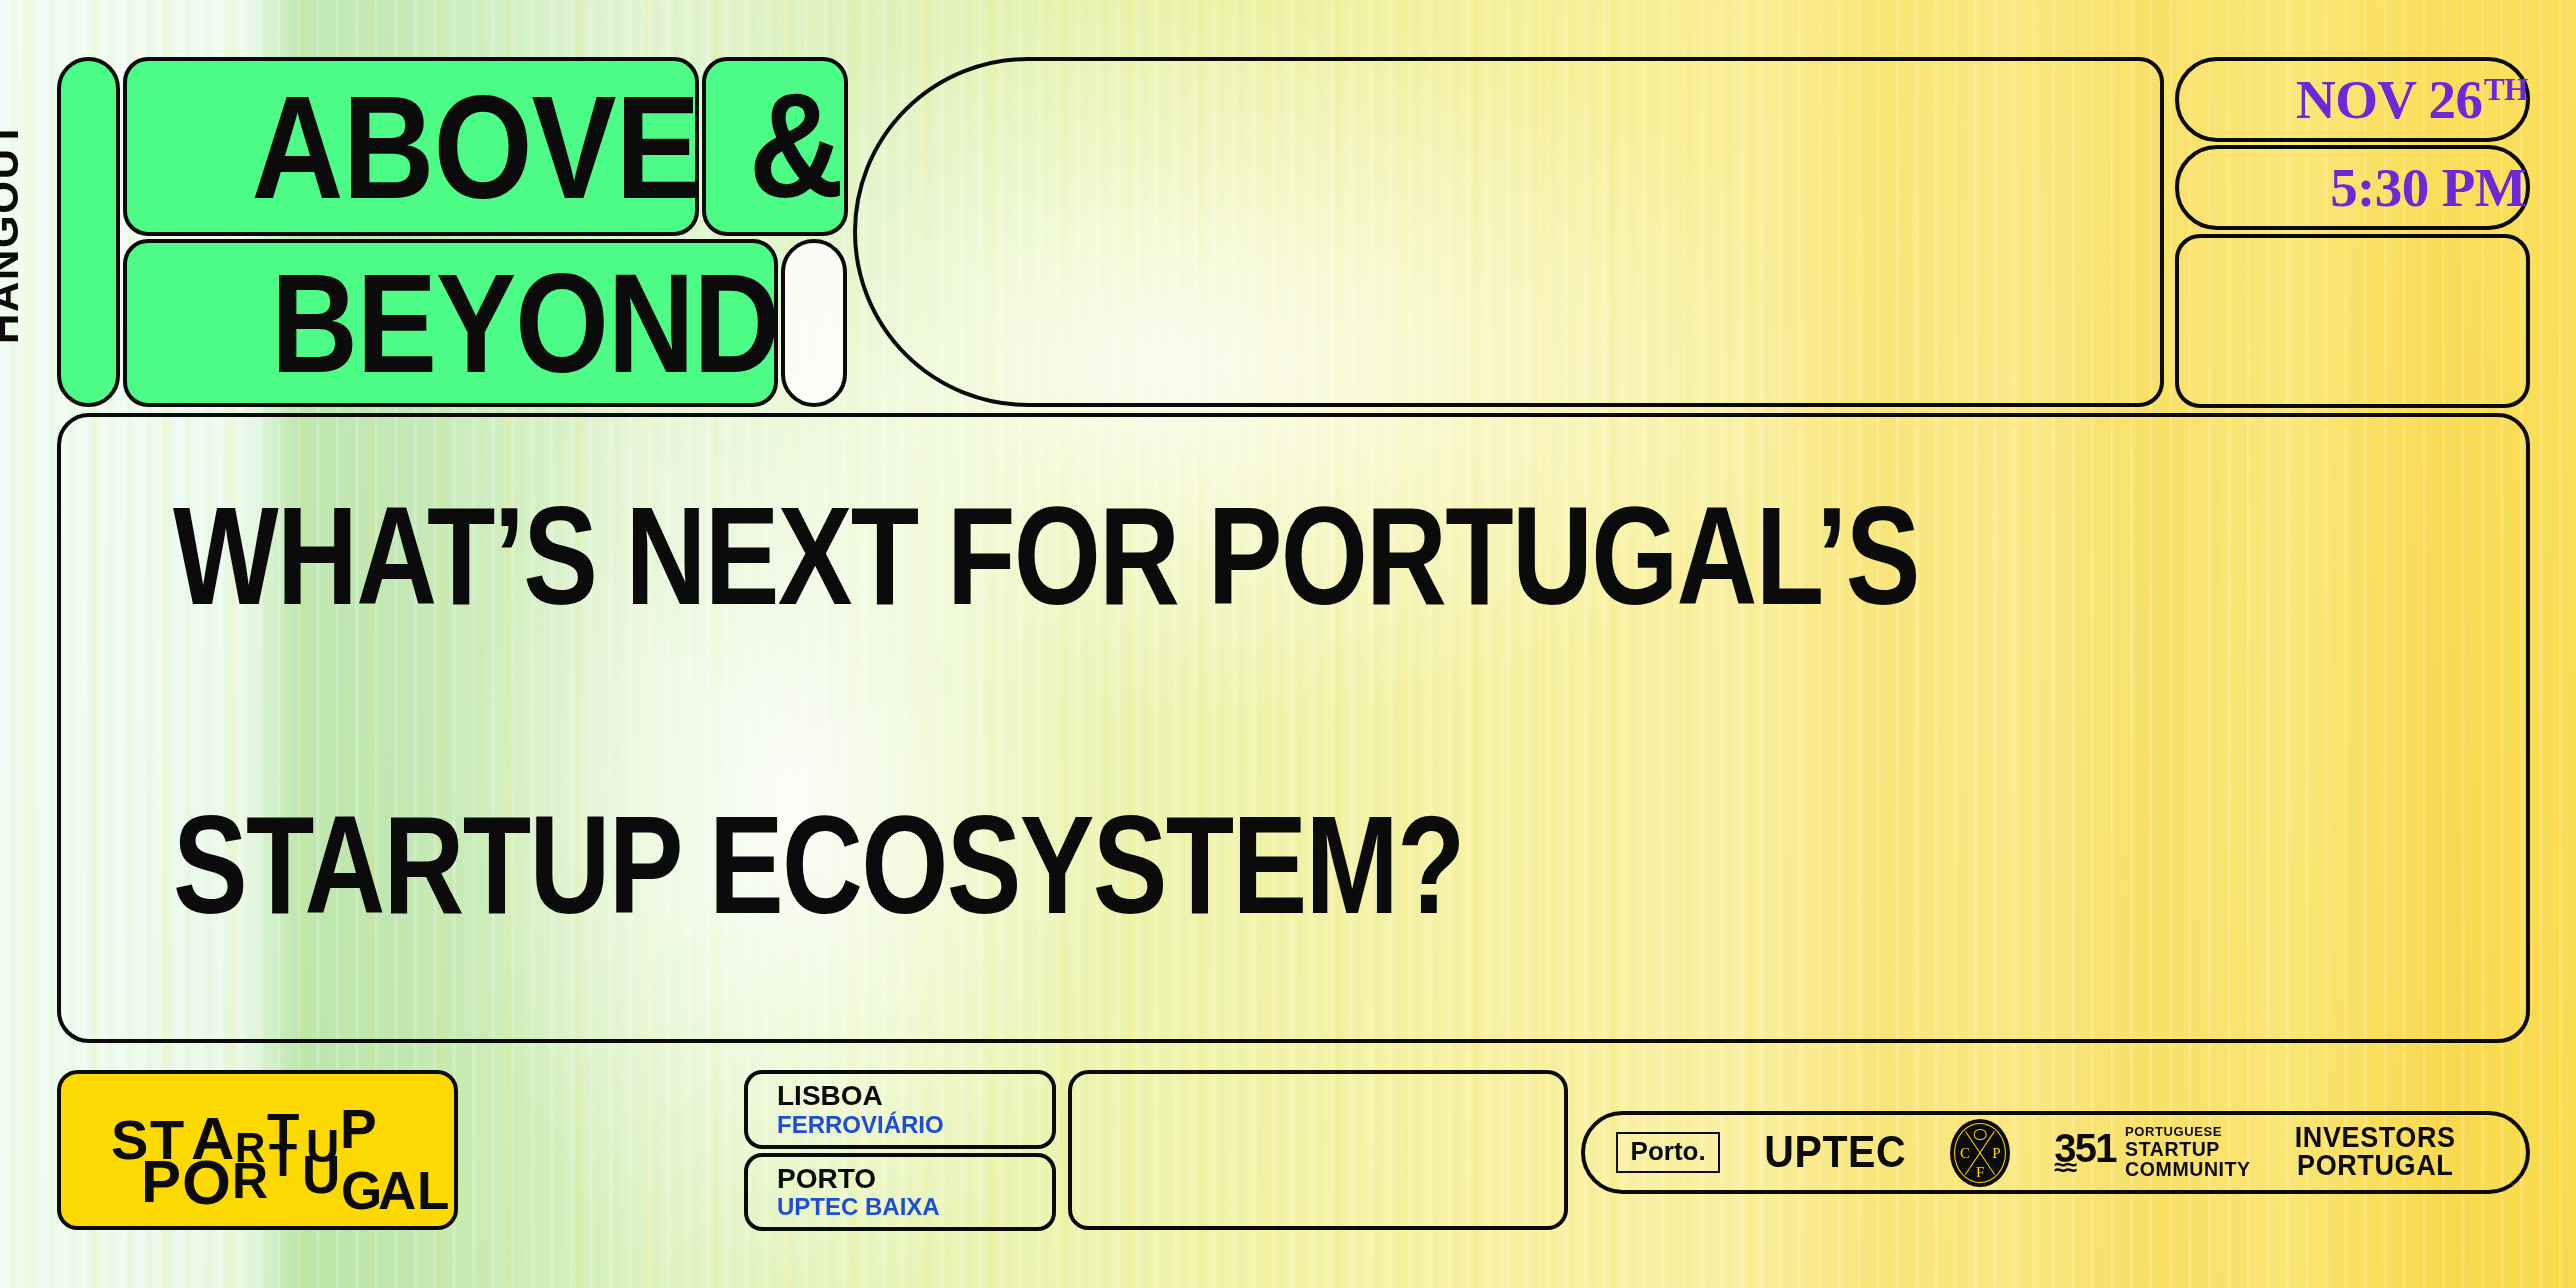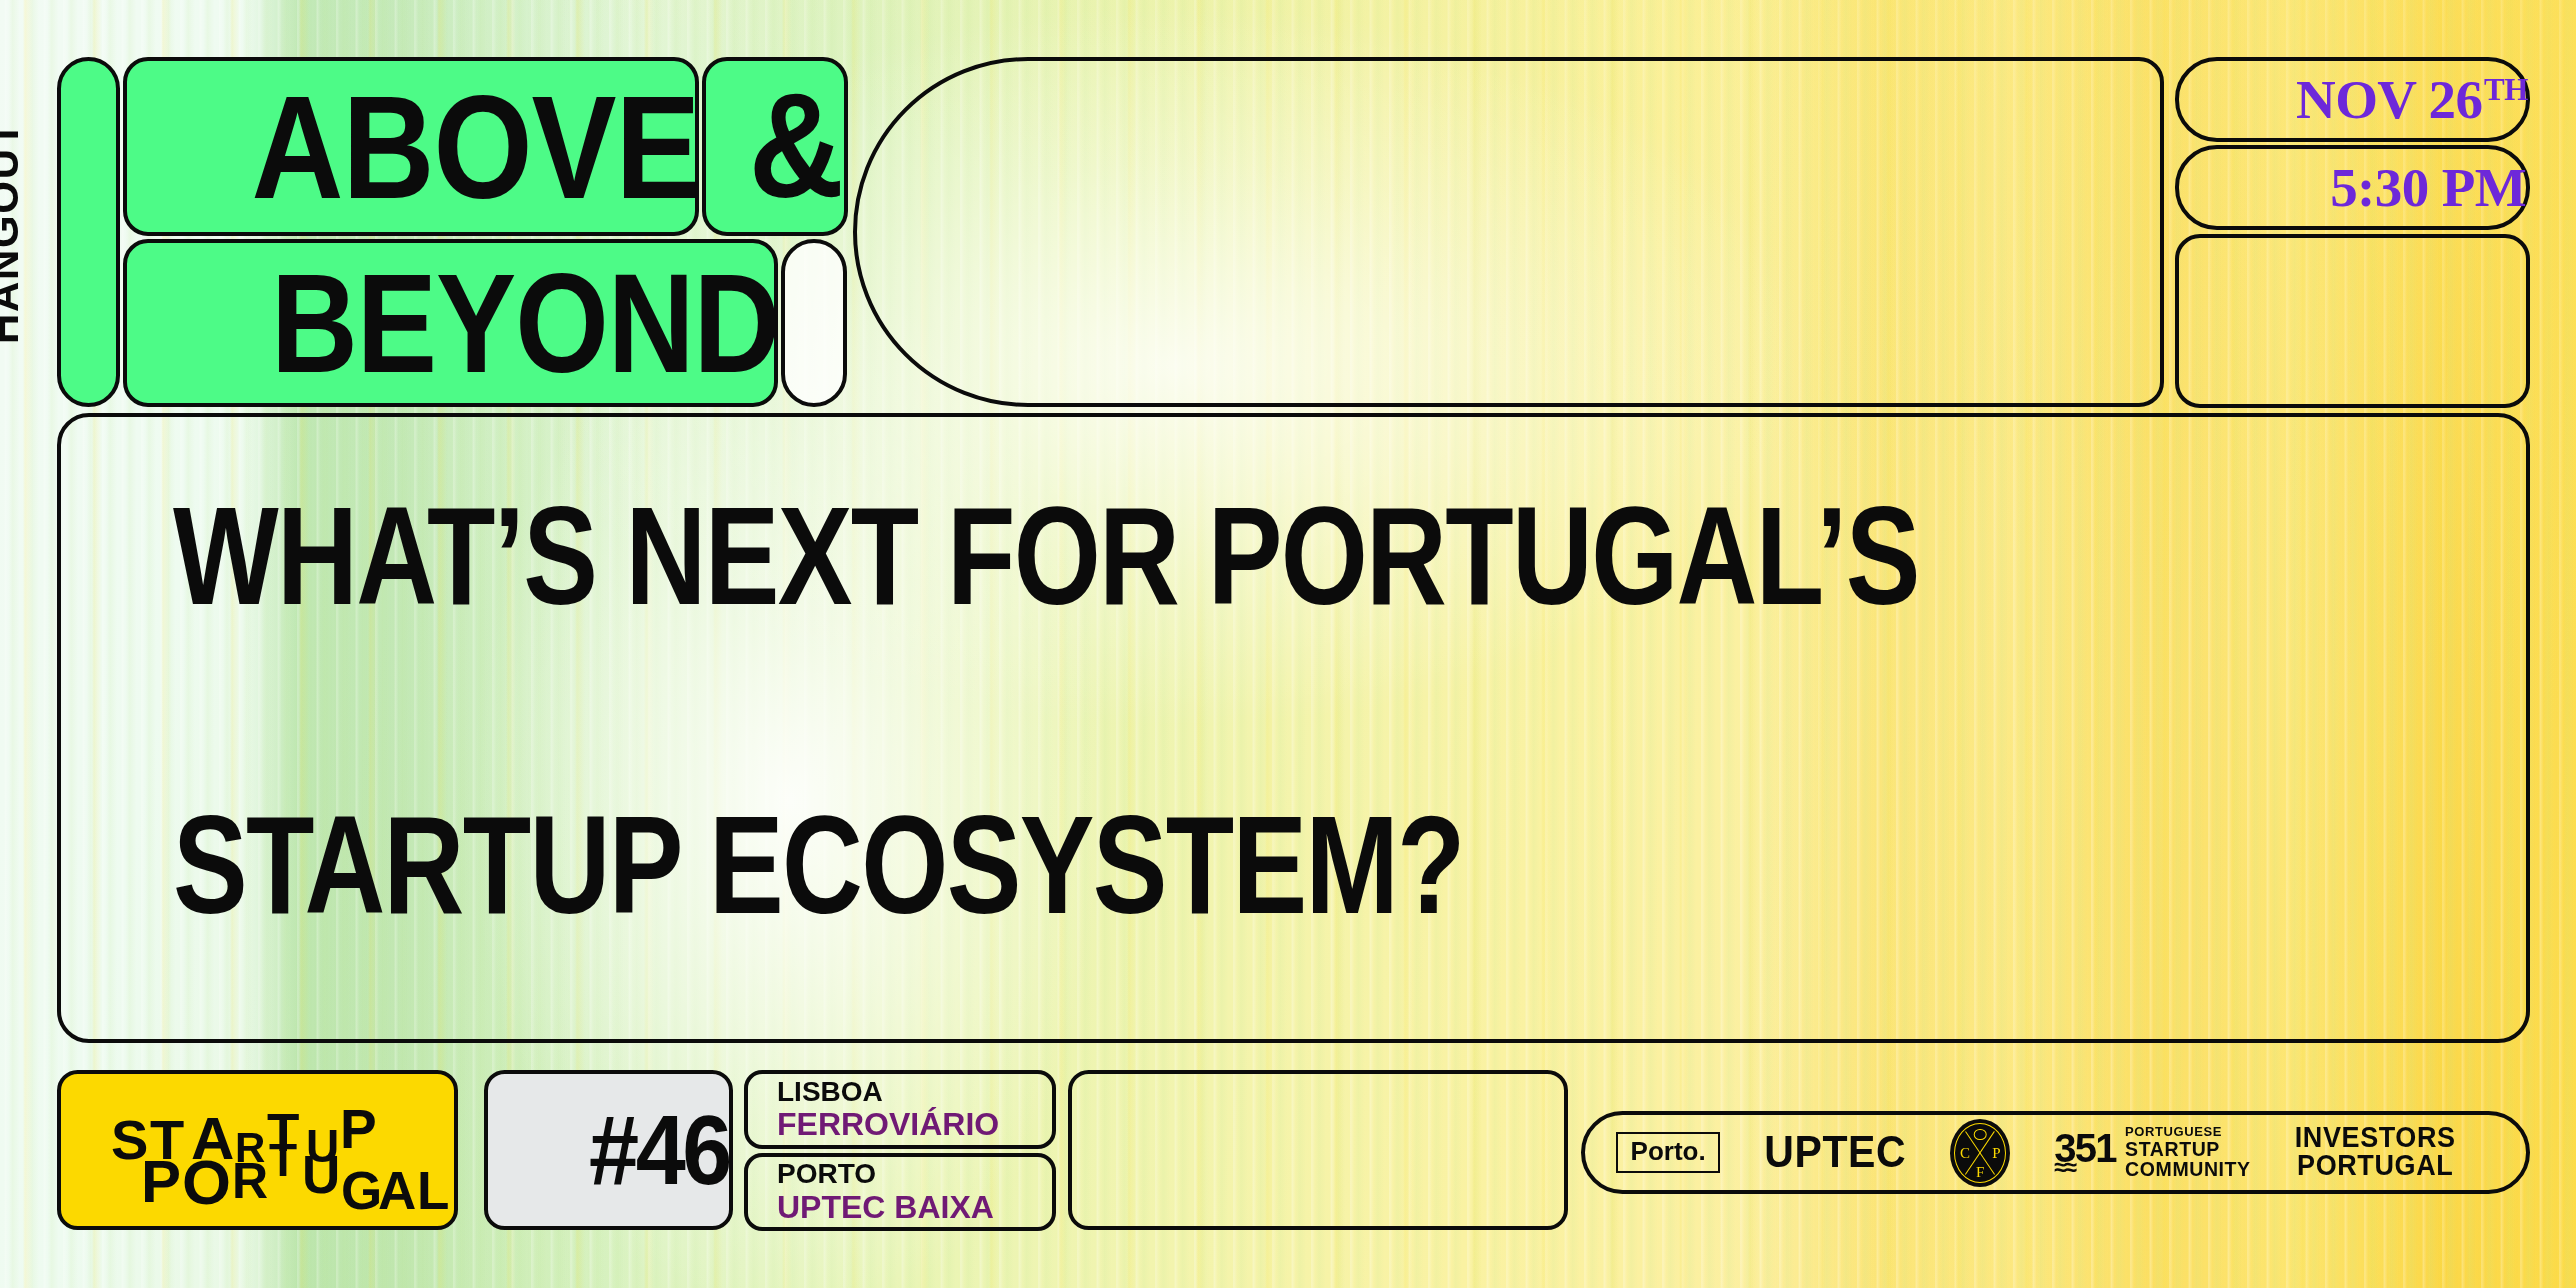--- a/index.html
+++ b/index.html
@@ -264,21 +264,21 @@
   .venue-inner {
     width:100%; height:100%;
     display:flex; flex-direction:column; justify-content:center;
     padding-left:29px;
   }
   .venue-city {
     font-weight:800; font-size:28px; color:#0b0b0b;
     letter-spacing:0px; line-height:1.12;
   }
   .venue-place {
-    font-weight:600; font-size:32px; color:#701a75;
+    font-weight:600; font-size:24px; color:#1d4ed8;
     letter-spacing:0px; line-height:1.12;
   }
 
   #footer-blank {
     left:1068px; top:1070px; width:500px; height:160px;
     border-radius:20.6px;
   }
 
   #sponsor-bar {
     left:1581px; top:1111px; width:949px; height:83px;
@@ -443,25 +443,20 @@
         <span class="sp-r2">R</span>
         <span class="sp-t3">T</span>
         <span class="sp-u2">U</span>
         <span class="sp-g">G</span>
         <span class="sp-a2">A</span>
         <span class="sp-l">L</span>
       </div>
     </div>
   </div>
 
-  <div class="bx grey" id="edition-box">
-    <div class="bx-inner">
-      <span id="edition-label">#46</span>
-    </div>
-  </div>
 
   <div class="bx" id="venue-lisboa">
     <div class="venue-inner">
       <span class="venue-city">LISBOA</span>
       <span class="venue-place">FERROVIÁRIO</span>
     </div>
   </div>
 
   <div class="bx" id="venue-porto">
     <div class="venue-inner">

